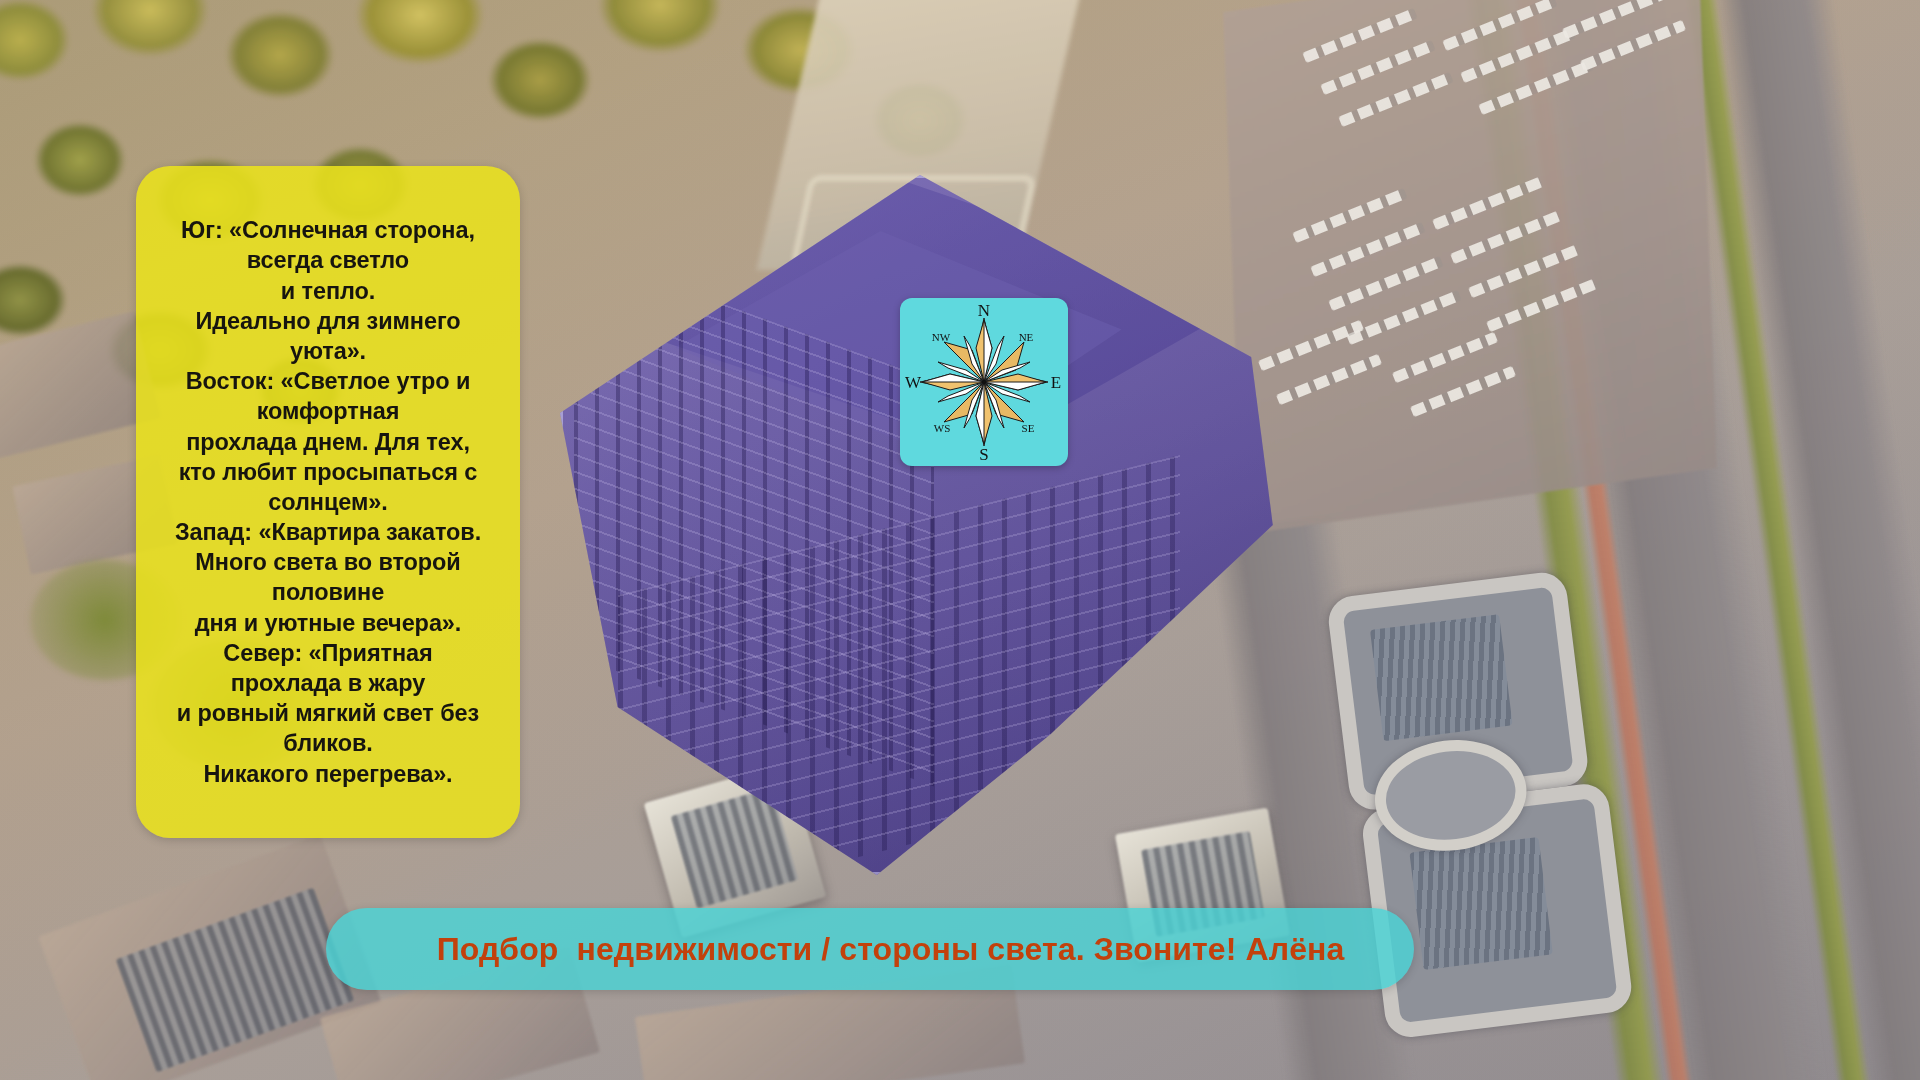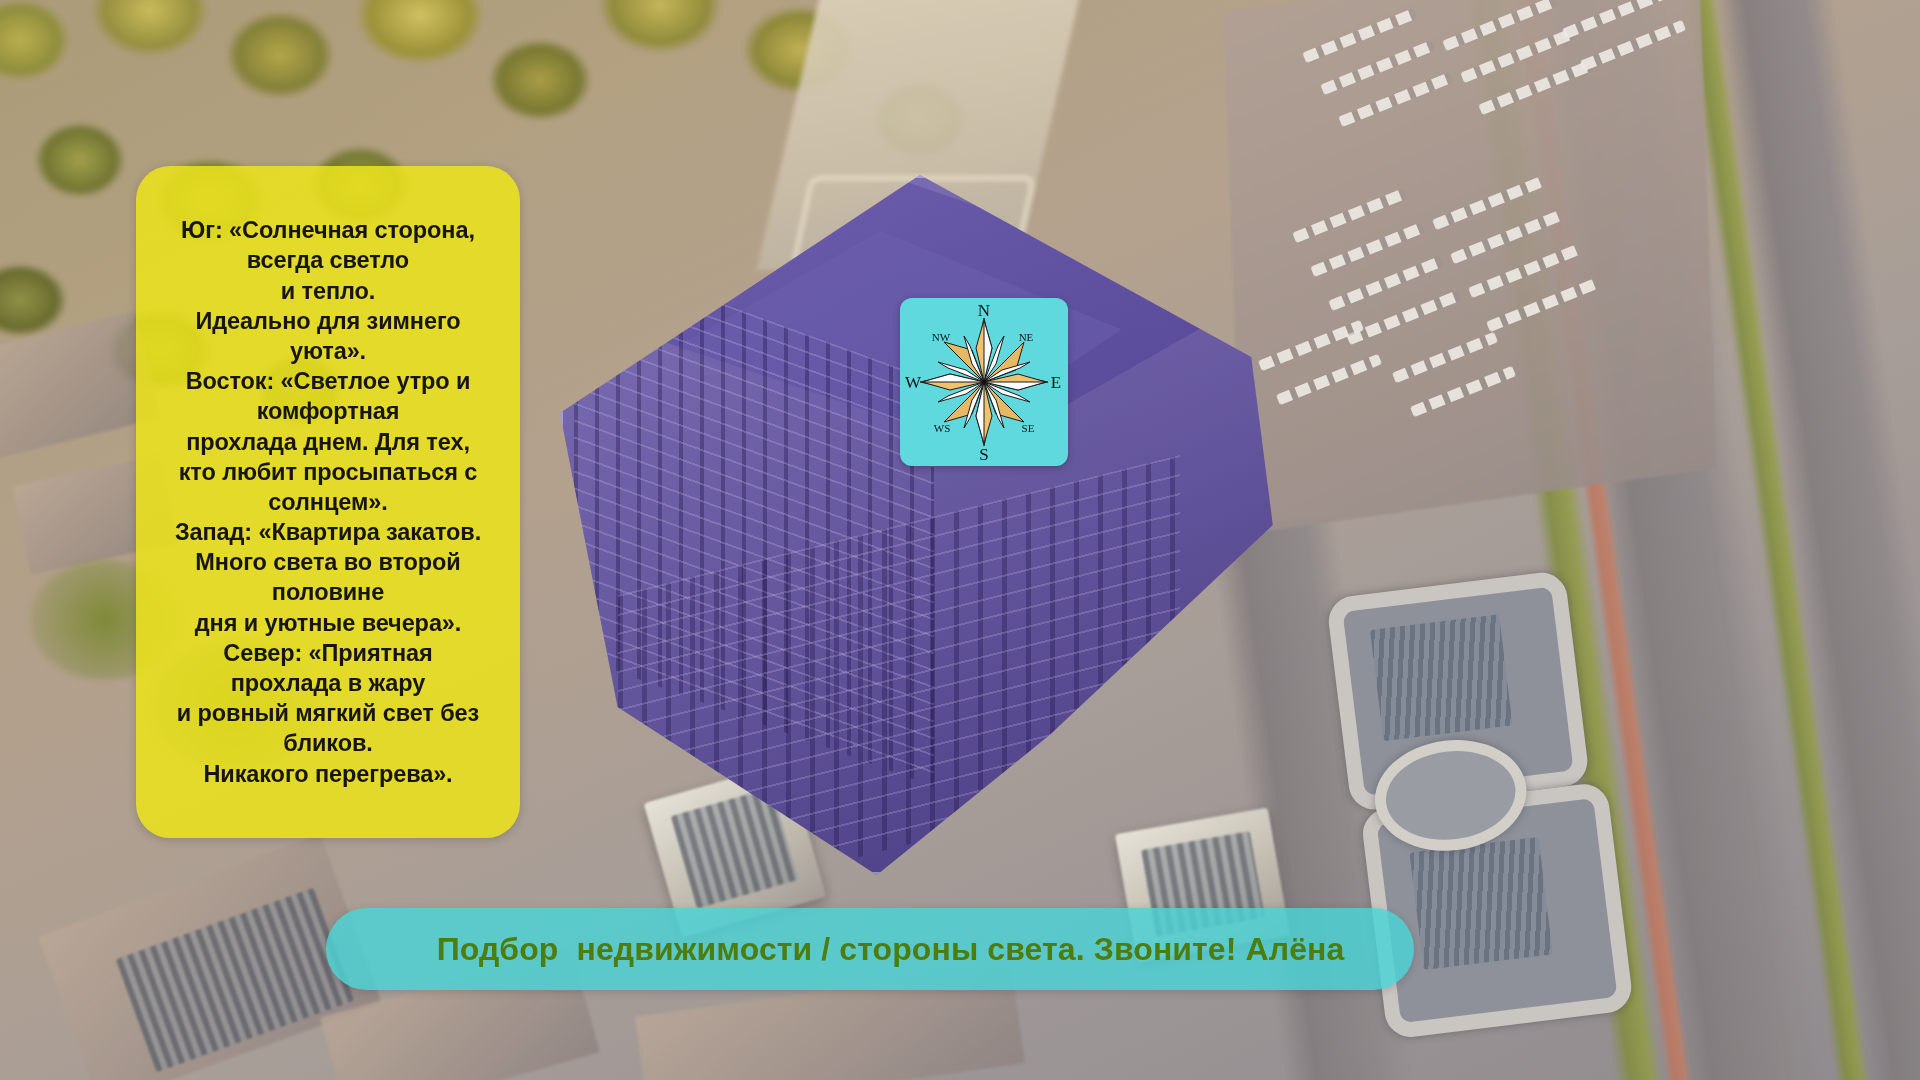--- a/index.html
+++ b/index.html
@@ -293,21 +293,21 @@
     width: 1088px;
     height: 82px;
     background: rgba(75, 211, 214, 0.82);
     border-radius: 41px;
     display: flex;
     align-items: center;
     justify-content: center;
     box-shadow: 0 2px 9px rgba(0,0,0,0.16);
   }
   .banner-text {
-    color: #4d7c0f;
+    color: #c2410c;
     font-size: 32px;
     font-weight: bold;
     letter-spacing: 0.1px;
     white-space: pre;
     margin-left: 41px;
   }
 </style>
 </head>
 <body>
 

